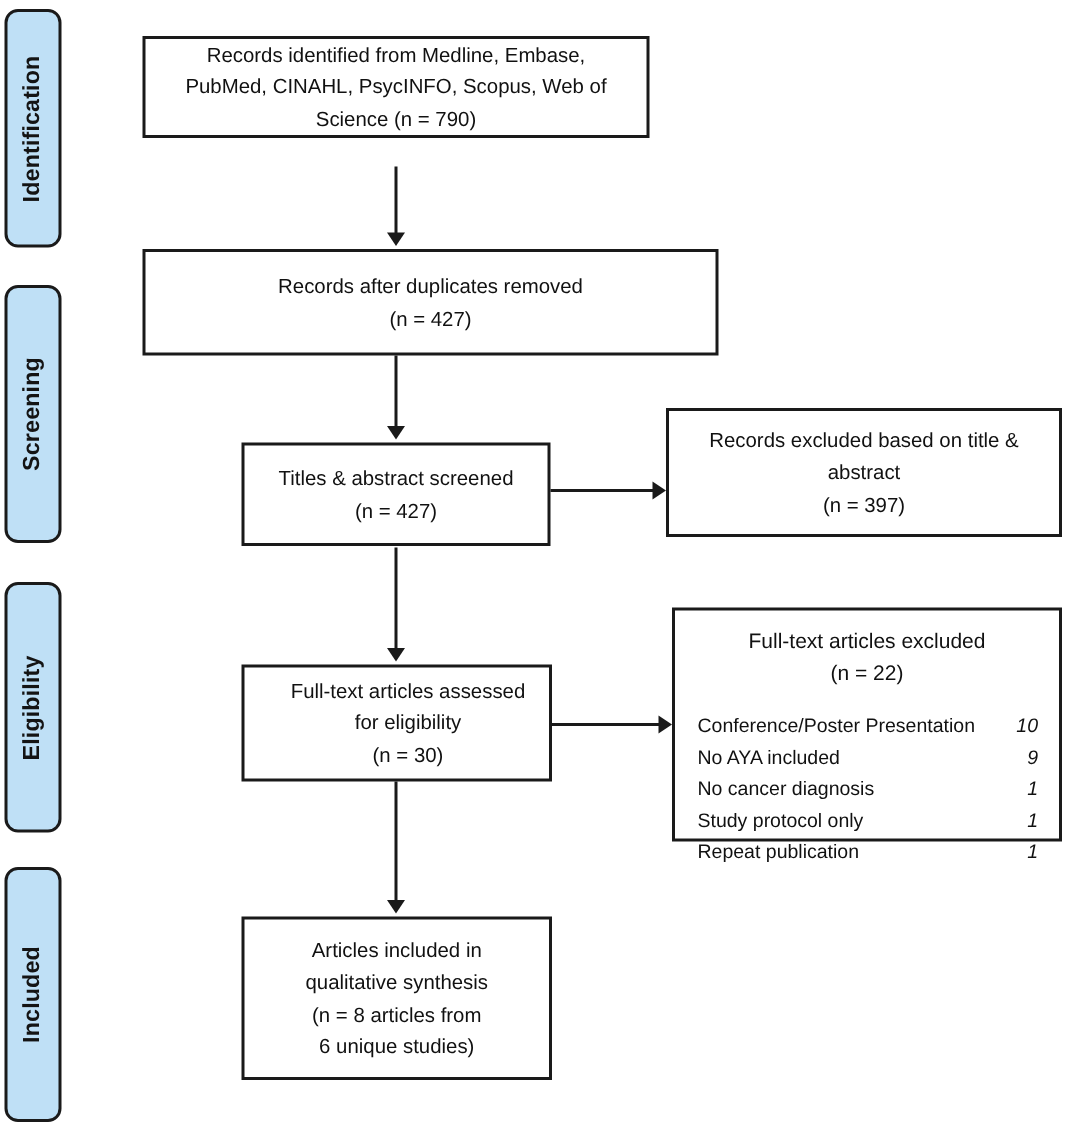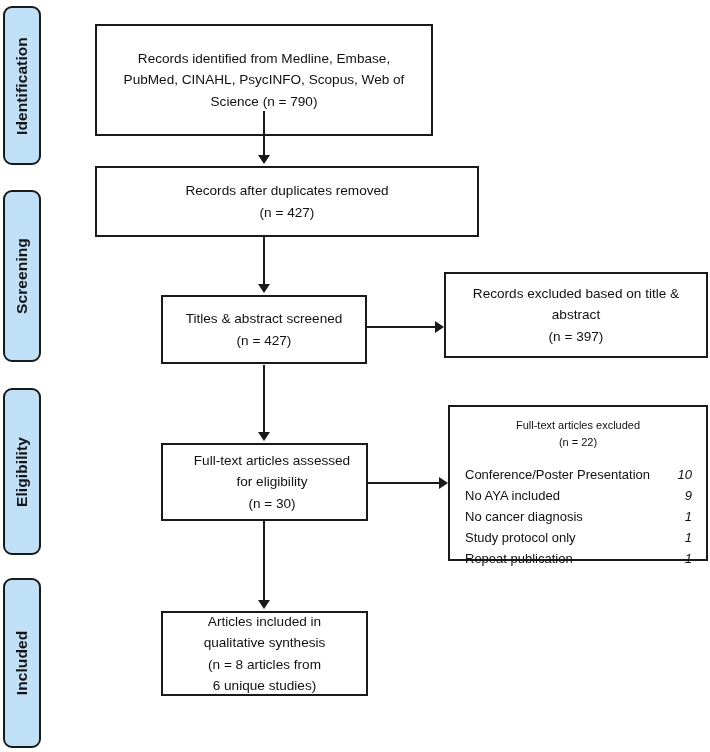--- a/index.html
+++ b/index.html
@@ -59,21 +59,21 @@
   .flow-box .line { display: block; white-space: nowrap; }
 
   
   .excl-box {
     justify-content: flex-start;
     padding: 0;
   }
   .excl-head {
     width: 100%;
     text-align: center;
-    font-size: 11px;
+    font-size: 14px;
     line-height: 1.5;
     margin-top: 10px;
   }
   .reason-list {
     width: 100%;
     box-sizing: border-box;
     padding: 0 14px 0 15px;
     margin-top: 14px;
   }
   .reason-row {
@@ -123,21 +123,21 @@
   </div>
 
   <div class="stage-pill" style="top:388px; height:167px;">
     <span class="stage-label">Eligibility</span>
   </div>
 
   <div class="stage-pill" style="top:578px; height:170px;">
     <span class="stage-label">Included</span>
   </div>
 
-  <div class="flow-box" style="left:95px; top:24px; width:338px; height:112px;">
+  <div class="flow-box" style="left:95px; top:24px; width:338px; height:68px;">
     <span class="line">Records identified from Medline, Embase,</span>
     <span class="line">PubMed, CINAHL, PsycINFO, Scopus, Web of</span>
     <span class="line">Science (n = 790)</span>
   </div>
 
   <div class="conn conn-v" style="left:263px; top:111px; height:46px;"></div>
   <div class="arrow-down" style="left:258px; top:155px;"></div>
 
   <div class="flow-box" style="left:95px; top:166px; width:384px; height:71px;">
     <span class="line">Records after duplicates removed</span>
@@ -198,20 +198,20 @@
       <div class="reason-row">
         <span class="reason-label">Repeat publication</span>
         <span class="reason-count">1</span>
       </div>
     </div>
   </div>
 
   <div class="conn conn-v" style="left:263px; top:521px; height:80px;"></div>
   <div class="arrow-down" style="left:258px; top:600px;"></div>
 
-  <div class="flow-box" style="left:161px; top:611px; width:207px; height:85px;">
+  <div class="flow-box" style="left:161px; top:611px; width:207px; height:109px;">
     <span class="line">Articles included in</span>
     <span class="line">qualitative synthesis</span>
     <span class="line">(n = 8 articles from</span>
     <span class="line">6 unique studies)</span>
   </div>
 
 </div>
 
 </body></html>

